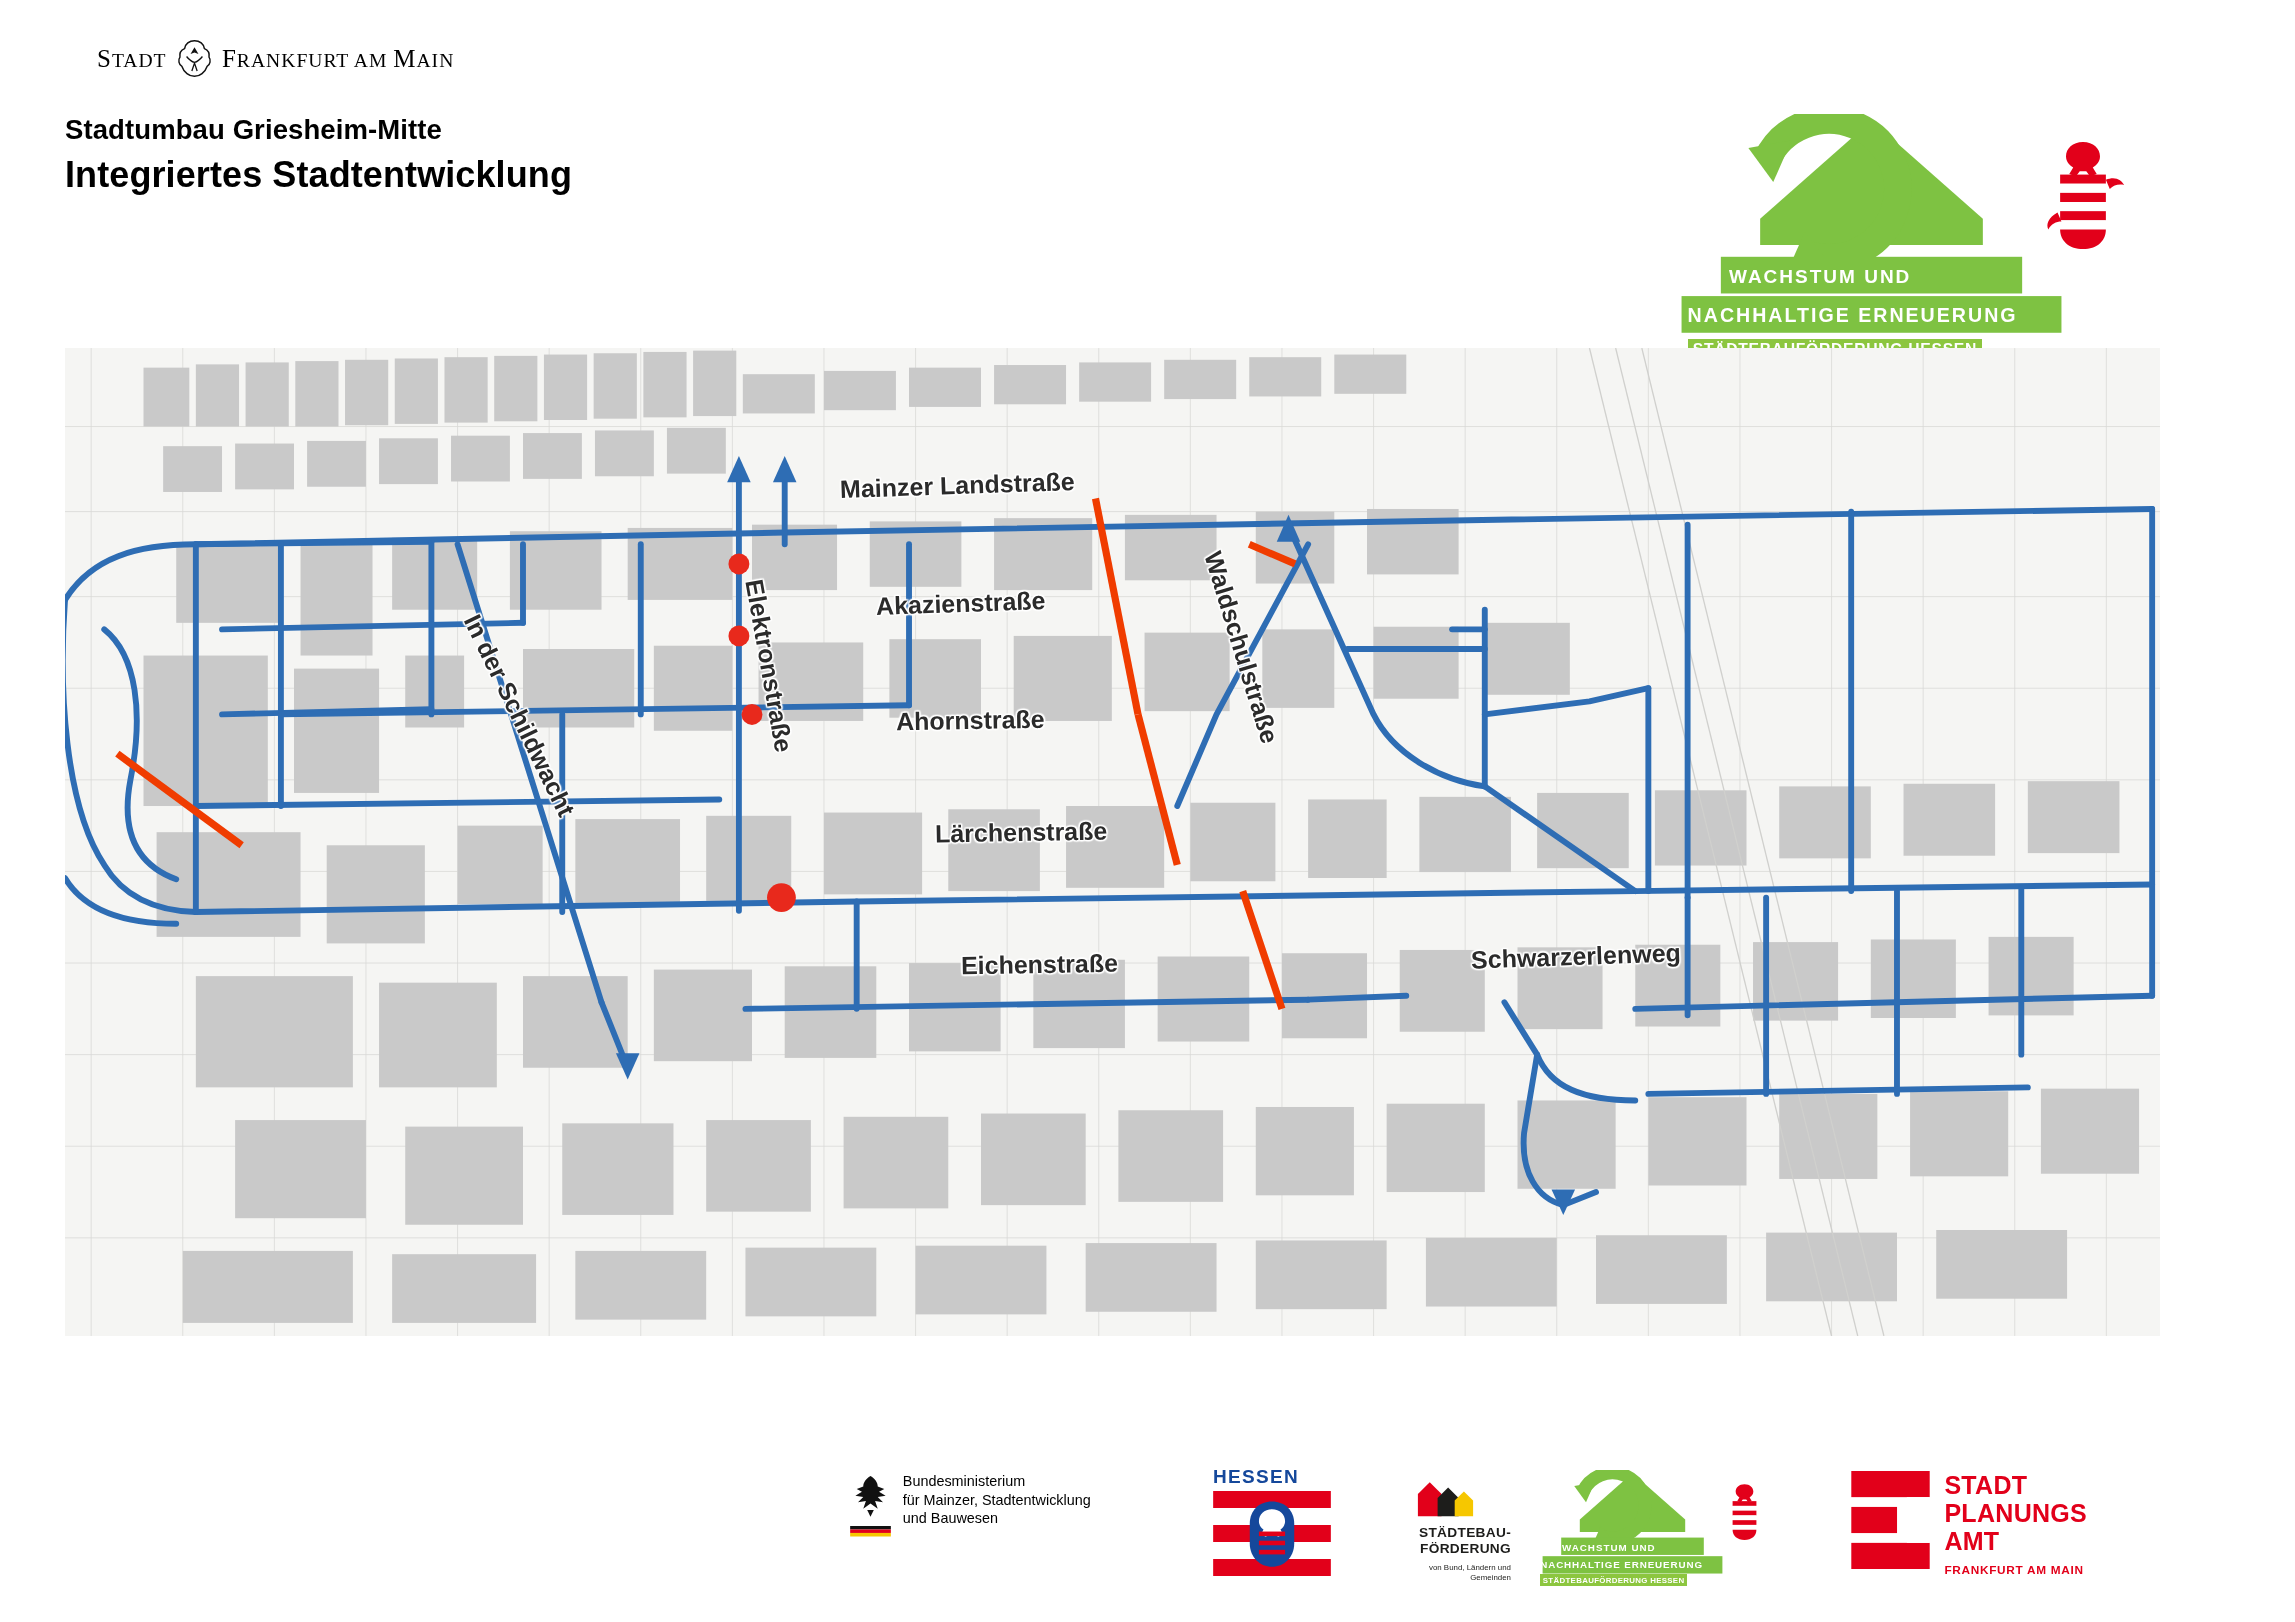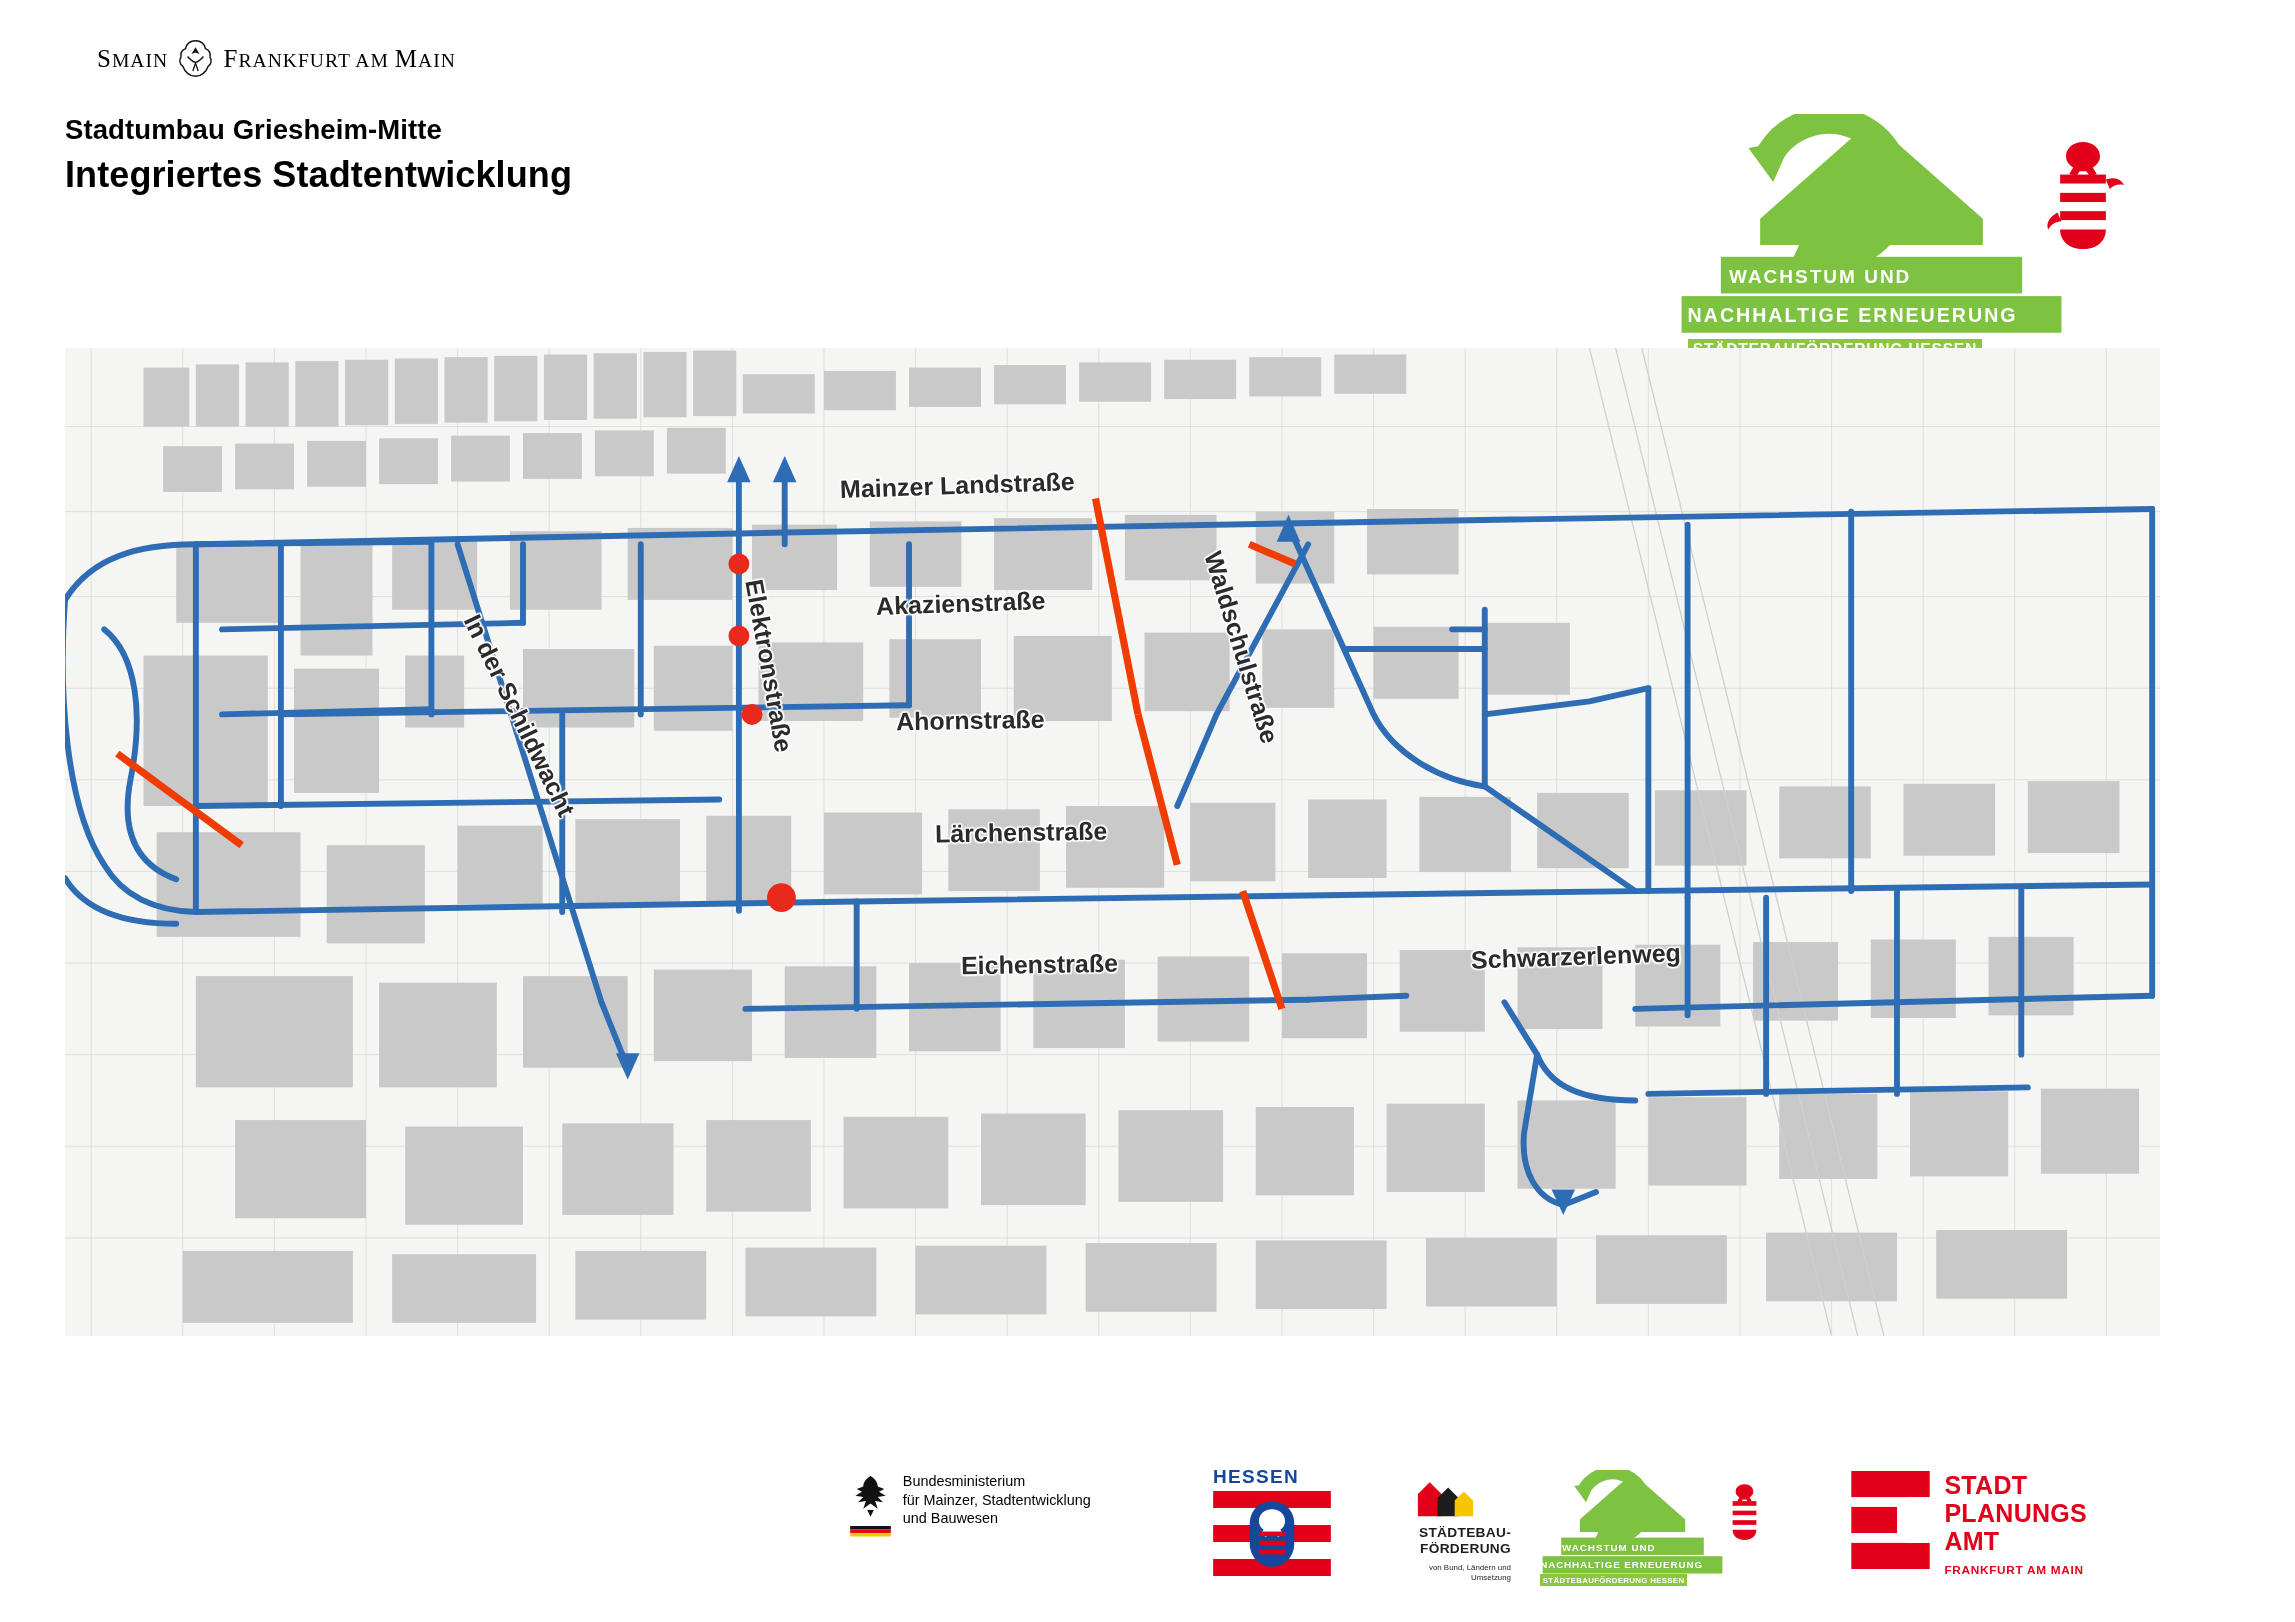--- a/index.html
+++ b/index.html
@@ -251,21 +251,21 @@
     color: #e2001a;
     margin-top: 7.9px;
     letter-spacing: 0.7px;
   }
 </style>
 </head>
 <body>
 
 <div class="city-logo">
   <span class="wordmark-left">
-    <span class="sc">S</span><span>MAIN</span>
+    <span class="sc">S</span><span>TADT</span>
   </span>
   <span class="eagle">
     <svg width="37" height="41" viewBox="0 0 56 62">
       <path d="M28 4 C20 4 14 9 13 16 C8 18 5 23 6 29 C3 33 4 40 9 43 C12 52 20 58 28 58 C36 58 44 52 47 43 C52 40 53 33 50 29 C51 23 48 18 43 16 C42 9 36 4 28 4 Z" fill="none" stroke="#111" stroke-width="2.2"></path>
       <path d="M28 14 L22 24 L28 22 L34 24 Z" fill="#111"></path>
       <path d="M16 28 C20 33 24 36 28 37 C32 36 36 33 40 28" fill="none" stroke="#111" stroke-width="2"></path>
       <path d="M28 38 L24 50 M28 38 L32 50" stroke="#111" stroke-width="2" fill="none"></path>
     </svg>
   </span>
   <span class="wordmark-right">
@@ -578,21 +578,21 @@
       <path d="M18 66 L18 32 L36 14 L54 32 L54 66 Z" fill="#e2001a"></path>
       <path d="M48 66 L48 38 L64 22 L80 38 L80 66 Z" fill="#1d1d1b"></path>
       <path d="M74 66 L74 42 L88 28 L102 42 L102 66 Z" fill="#f6c700"></path>
     </svg>
     <div class="stxt1">
       <div>STÄDTEBAU-</div>
       <div>FÖRDERUNG</div>
     </div>
     <div class="stxt2">
       <div>von Bund, Ländern und</div>
-      <div>Umsetzung</div>
+      <div>Gemeinden</div>
     </div>
   </div>
 
   <div class="wachstum-small">
     <svg width="203" height="124" viewBox="0 0 600 400" style="position:absolute;left:0;top:-3.3px;">
       <path d="M300 10 L470 160 L470 200 L130 200 L130 160 Z" fill="#7ec242"></path>
       <path d="M140 70 A 105 105 0 1 1 205 215" fill="none" stroke="#7ec242" stroke-width="42"></path>
       <path d="M112 52 L178 40 L150 104 Z" fill="#7ec242"></path>
       <path d="M236 228 L170 244 L198 180 Z" fill="#7ec242"></path>
       <rect x="70" y="218" width="460" height="56" fill="#7ec242"></rect>

